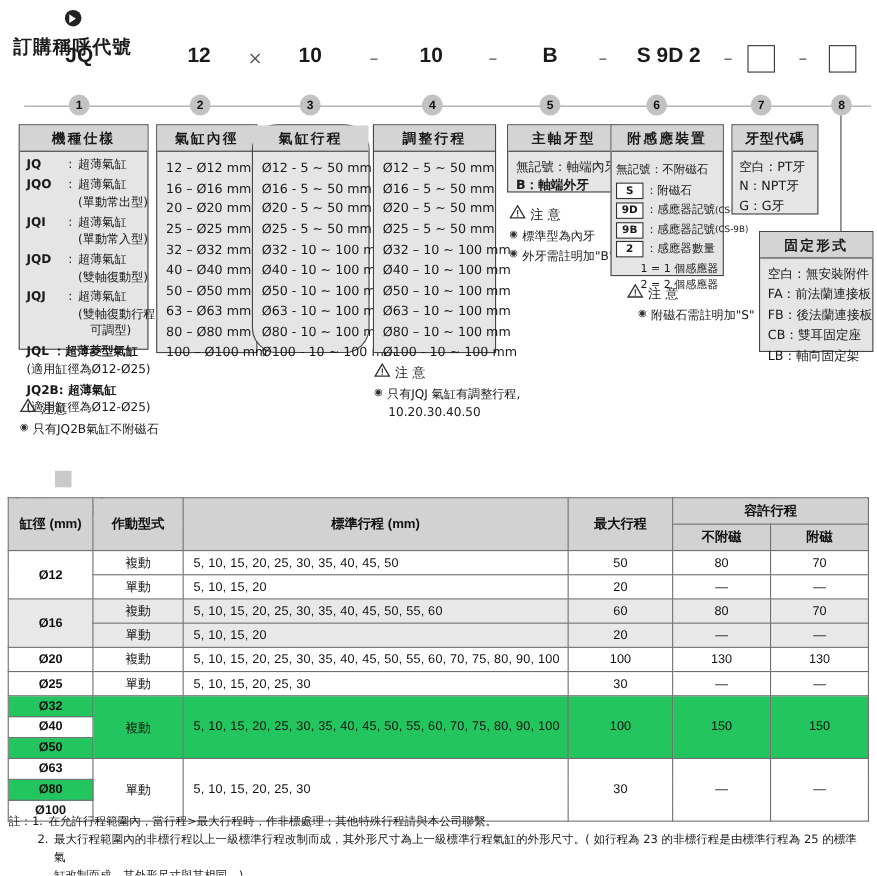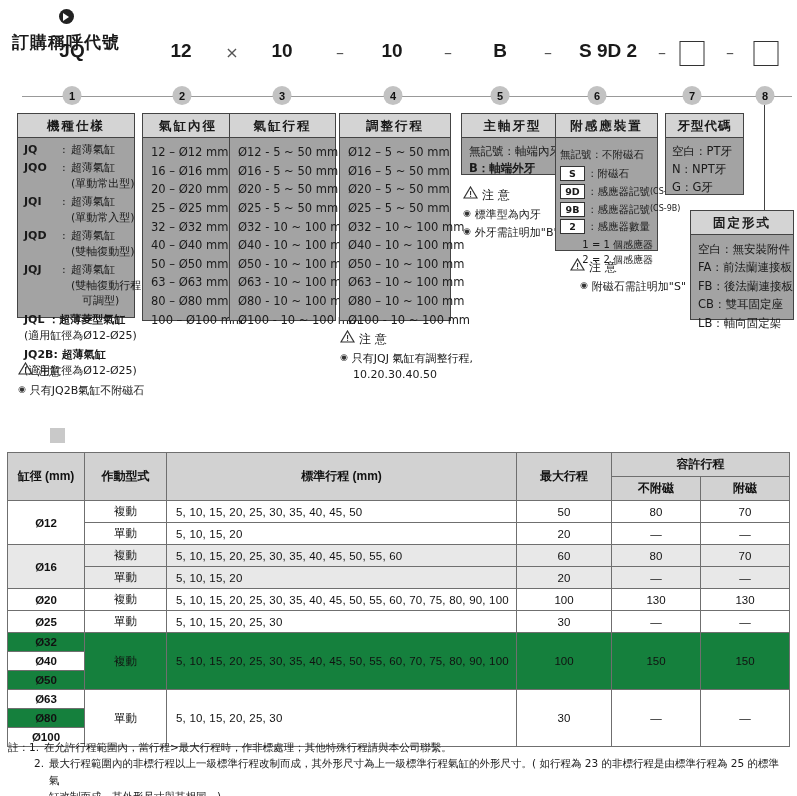--- a/index.html
+++ b/index.html
@@ -52,21 +52,21 @@
   #axis .rule{position:absolute;left:22px;top:10px;width:770px;height:1.4px;background:#999;}
   #axis .node{
     position:absolute;width:19px;height:19px;border-radius:50%;
     background:#c2c2c2;color:#111;font-size:11px;font-weight:bold;
     display:flex;align-items:center;justify-content:center;
     transform:translateX(-50%);top:0;
     font-family:"Liberation Sans",sans-serif;
   }
 
   
-  .box{position:absolute;border:1.3px solid #444;background:#a3a3a3;box-sizing:border-box;}
+  .box{position:absolute;border:1.3px solid #444;background:#e5e5e5;box-sizing:border-box;}
   .box .bh{
     background:#d4d4d4;border-bottom:1.3px solid #444;
     text-align:center;font-size:12.5px;font-weight:bold;
     padding:4px 2px 4px;letter-spacing:2px;line-height:1.2;
   }
   .box .bb{padding:5px 6px 6px;font-size:11px;line-height:1.45;}
   .box .bb .ln{white-space:nowrap;}
 
   
   .i1{margin-bottom:2px;}
@@ -102,21 +102,21 @@
   
   #stable{position:absolute;left:7px;top:452px;width:783px;border-collapse:collapse;
           font-size:11.5px;font-family:"Liberation Sans","DejaVu Sans",sans-serif;}
   #stable th,#stable td{
     border:1px solid #6f6f6f;text-align:center;padding:3px 4px;
     color:#111;font-weight:normal;
   }
   #stable thead th{background:#d2d2d2;font-weight:bold;font-size:12px;}
   #stable td.stroke{text-align:left;padding-left:9px;letter-spacing:.2px;}
   #stable tr.alt td{background:#e8e8e8;}
-  #stable td.shade{background:#15803d;}
+  #stable td.shade{background:#22c55e;}
   #stable .dia{font-weight:bold;}
 
   
   #notes{position:absolute;left:8px;top:739px;width:780px;font-size:10.5px;line-height:1.55;}
   #notes .nrow{display:flex;}
   #notes .nlab{white-space:nowrap;}
   #notes .nidx{width:15px;flex:none;}
   #notes .ntxt{flex:1;}
 </style>
 </head>
@@ -240,21 +240,21 @@
     <div class="dim">25 – Ø25 mm</div>
     <div class="dim">32 – Ø32 mm</div>
     <div class="dim">40 – Ø40 mm</div>
     <div class="dim">50 – Ø50 mm</div>
     <div class="dim">63 – Ø63 mm</div>
     <div class="dim">80 – Ø80 mm</div>
     <div class="dim">100 – Ø100 mm</div>
   </div>
 </div>
 
-<div class="box" style="left:229px;top:113px;width:107px;height:208px;">
+<div class="box" style="left:229px;top:113px;width:107px;height:208px;border-radius:23px;">
   <div class="bh">氣缸行程</div>
   <div class="bb" style="padding-left:8px;">
     <div class="dim">Ø12 - 5 ~ 50 mm</div>
     <div class="dim">Ø16 - 5 ~ 50 mm</div>
     <div class="dim">Ø20 - 5 ~ 50 mm</div>
     <div class="dim">Ø25 - 5 ~ 50 mm</div>
     <div class="dim">Ø32 - 10 ~ 100 mm</div>
     <div class="dim">Ø40 - 10 ~ 100 mm</div>
     <div class="dim">Ø50 - 10 ~ 100 mm</div>
     <div class="dim">Ø63 - 10 ~ 100 mm</div>

